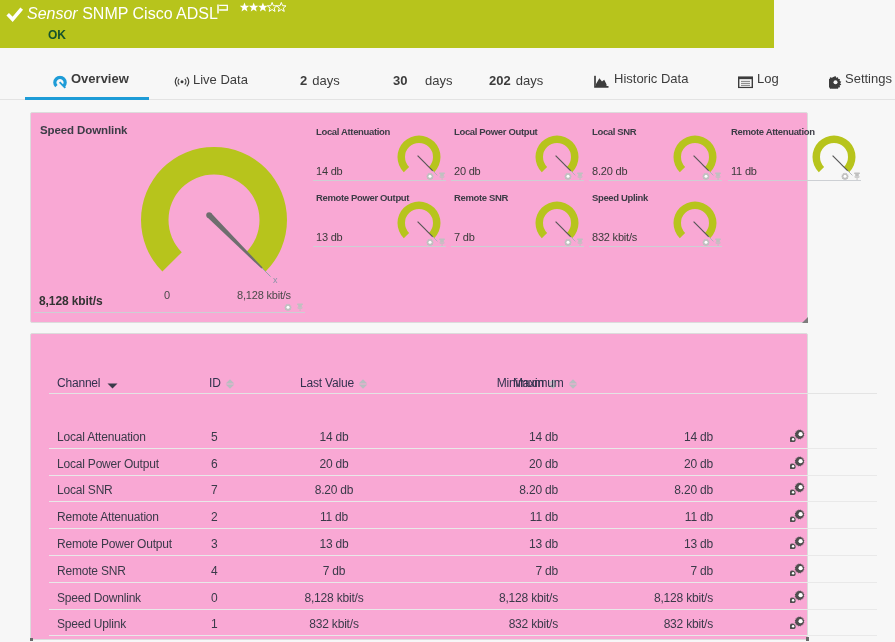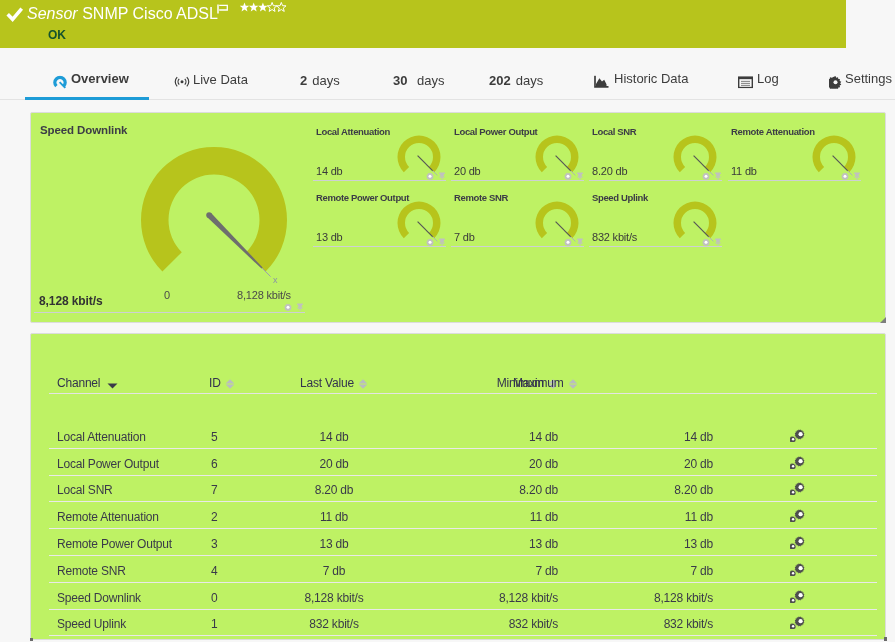--- a/index.html
+++ b/index.html
@@ -1,26 +1,26 @@
 <!DOCTYPE html>
 <html><head><meta charset="utf-8">
 <style>
 * { margin:0; padding:0; box-sizing:border-box; }
 body { width:895px; height:642px; overflow:hidden; background:#f7f7f7;
   font-family:"Liberation Sans", sans-serif; position:relative; }
-.topbar { position:absolute; left:0; top:0; width:846px; height:48px; background:#b7c41c; }
+.topbar { position:absolute; left:0; top:0; width:774px; height:48px; background:#b7c41c; }
 .title { position:absolute; left:27px; top:4.6px; font-size:16px; color:#fff; white-space:nowrap; }
 .title i { font-style:italic; margin-right:0px; }
 .ok { position:absolute; left:48px; top:28px; font-size:12px; font-weight:bold; color:#14532d; }
 .tabs { position:absolute; left:0; top:48px; width:895px; height:52px; background:#f7f7f7;
   border-bottom:1px solid #e3e3e3;padding-left:40px; }
 .tab { position:absolute; top:0; height:52px; font-size:13px; color:#3c3c3c; white-space:nowrap; }
 .tab span.lbl { position:absolute; top:31.5px; transform:translateY(-50%); }
 .underline { position:absolute; left:25px; top:49px; width:124px; height:3px; background:#1e9cd7; }
-.panel { position:absolute; left:30px; width:856px; background:#bef264; border:1px solid #dcdcdc; border-radius:2px; }
+.panel { position:absolute; left:30px; width:778px; background:#f9a8d4; border:1px solid #dcdcdc; border-radius:2px; }
 #p1 { top:112px; height:211px; }
 #p2 { top:333px; height:307px; }
 .ptitle { position:absolute; left:9px; top:11px; font-size:11.5px; font-weight:bold; color:#3c3c46; letter-spacing:-0.1px; }
 .glabel { position:absolute; font-size:11px; color:#4a4a4a; top:176px; width:110px; text-align:center; letter-spacing:-0.2px; }
 .bigval { position:absolute; left:8px; top:181px; font-size:12px; font-weight:bold; color:#333; letter-spacing:-0.1px; }
 .bsep { position:absolute; left:3px; top:199px; width:271px; height:1px; background:#cdd0d4; }
 .bicons { position:absolute; left:252.5px; top:190px; }
 .tile { position:absolute; width:133px; height:69px; }
 .tt { position:absolute; left:3px; top:4.9px; font-size:9.5px; font-weight:bold; color:#3c3c46; white-space:nowrap; letter-spacing:-0.35px; line-height:11px; }
 .tv { position:absolute; left:3px; top:44px; font-size:11px; color:#3a3a3a; letter-spacing:-0.2px; }
@@ -77,21 +77,21 @@
     <svg width="16" height="12" style="vertical-align:-4.5px;margin-right:3px" viewBox="0 0 16 12">
       <circle cx="8" cy="6" r="1.5" fill="#3c3c3c"></circle>
       <path d="M5.2 3.2 A4 4 0 0 0 5.2 8.8 M3.2 1.4 A6.4 6.4 0 0 0 3.2 10.6" fill="none" stroke="#3c3c3c" stroke-width="1.2"></path>
       <path d="M10.8 3.2 A4 4 0 0 1 10.8 8.8 M12.8 1.4 A6.4 6.4 0 0 1 12.8 10.6" fill="none" stroke="#3c3c3c" stroke-width="1.2"></path>
     </svg>Live Data</span>
     </div>
   <div class="tab" style="left:300px">
       <span class="lbl"><b style="margin-right:1.5px">2</b> days</span>
     </div>
   <div class="tab" style="left:393px">
-      <span class="lbl"><b style="margin-right:6px">30</b> days</span>
+      <span class="lbl"><b style="margin-right:14px">30</b> days</span>
     </div>
   <div class="tab" style="left:489px">
       <span class="lbl"><b style="margin-right:1.5px">202</b> days</span>
     </div>
   <div class="tab" style="left:594px">
       <span class="lbl">
     <svg width="15" height="13" style="vertical-align:-5.5px;margin-right:5px" viewBox="0 0 15 13">
       <path d="M1 0.5 V11.6 H14.5" fill="none" stroke="#3c3c3c" stroke-width="1.7"></path>
       <path d="M2 10.7 V8.7 L5.4 3 L8 6.2 L10.2 4.4 L12.5 9 V10.7 Z" fill="#3c3c3c"></path>
     </svg>Historic Data</span>

